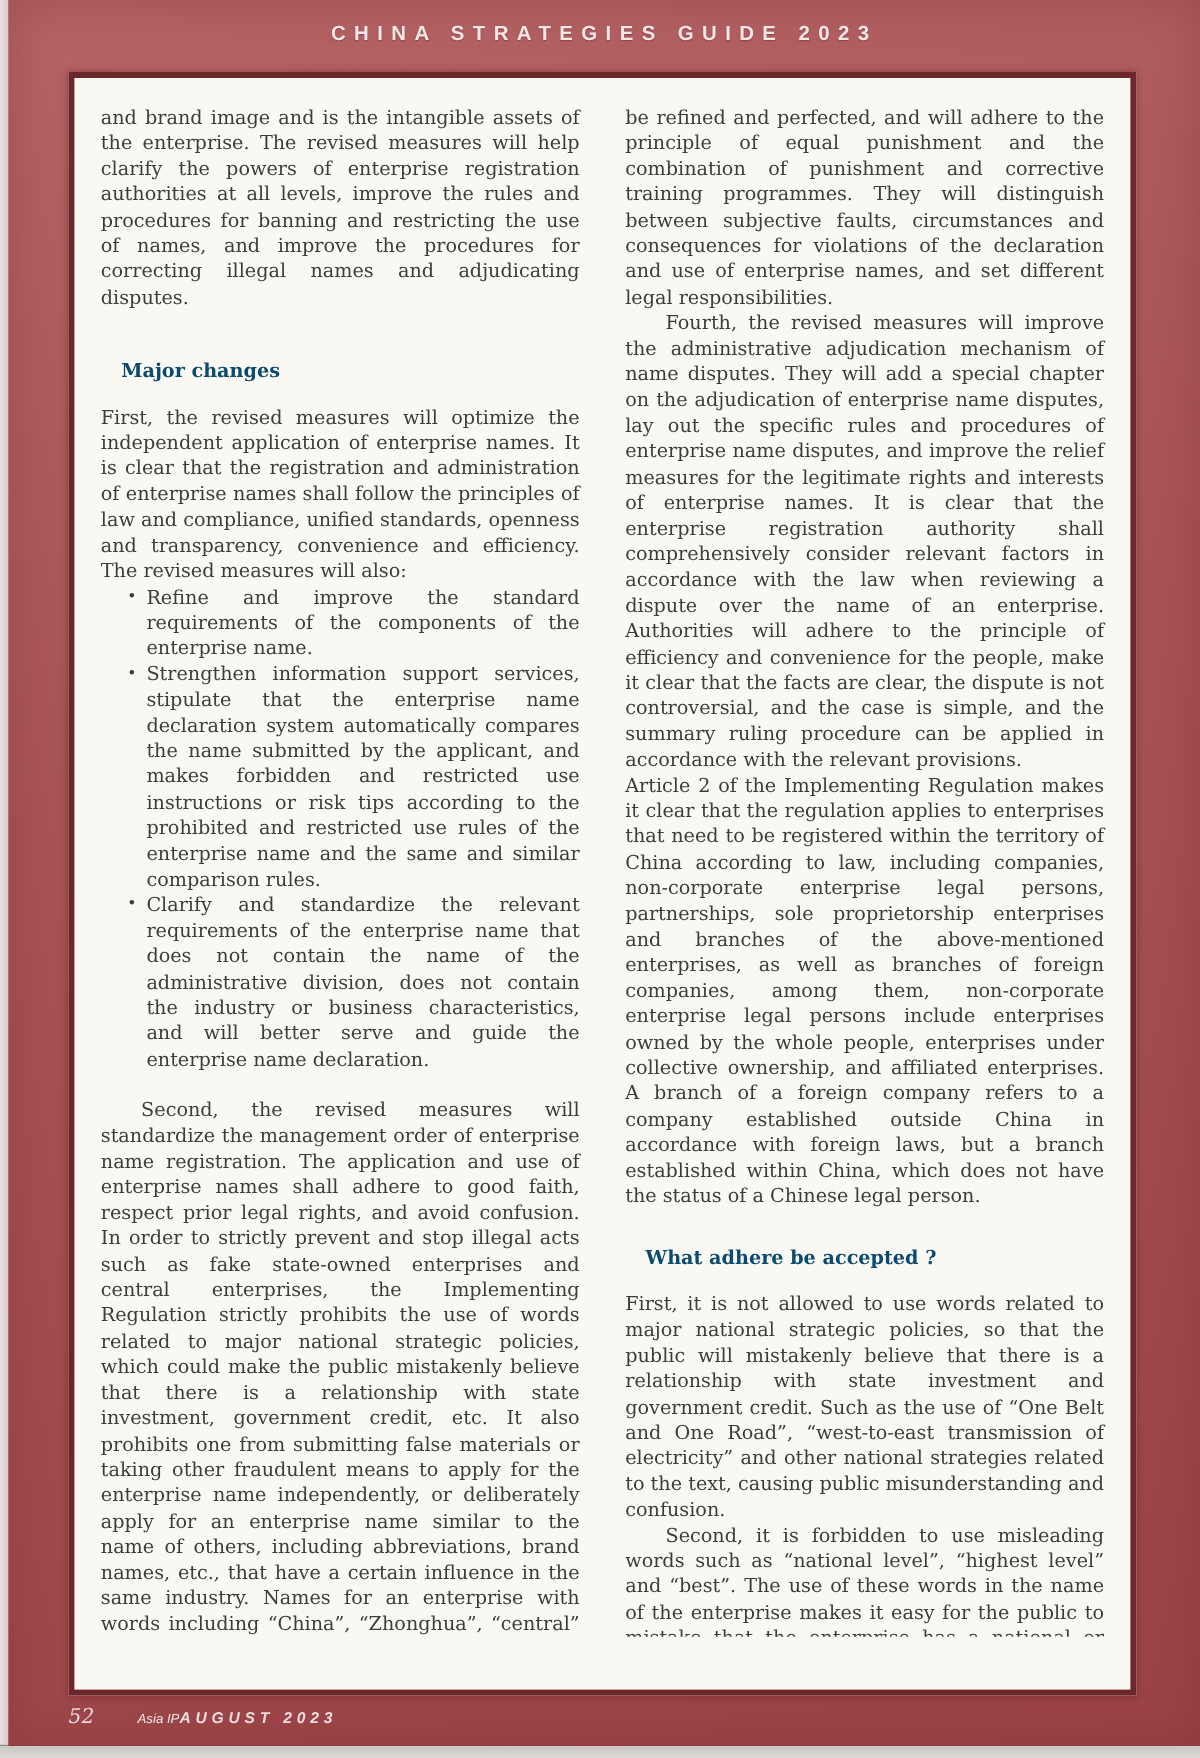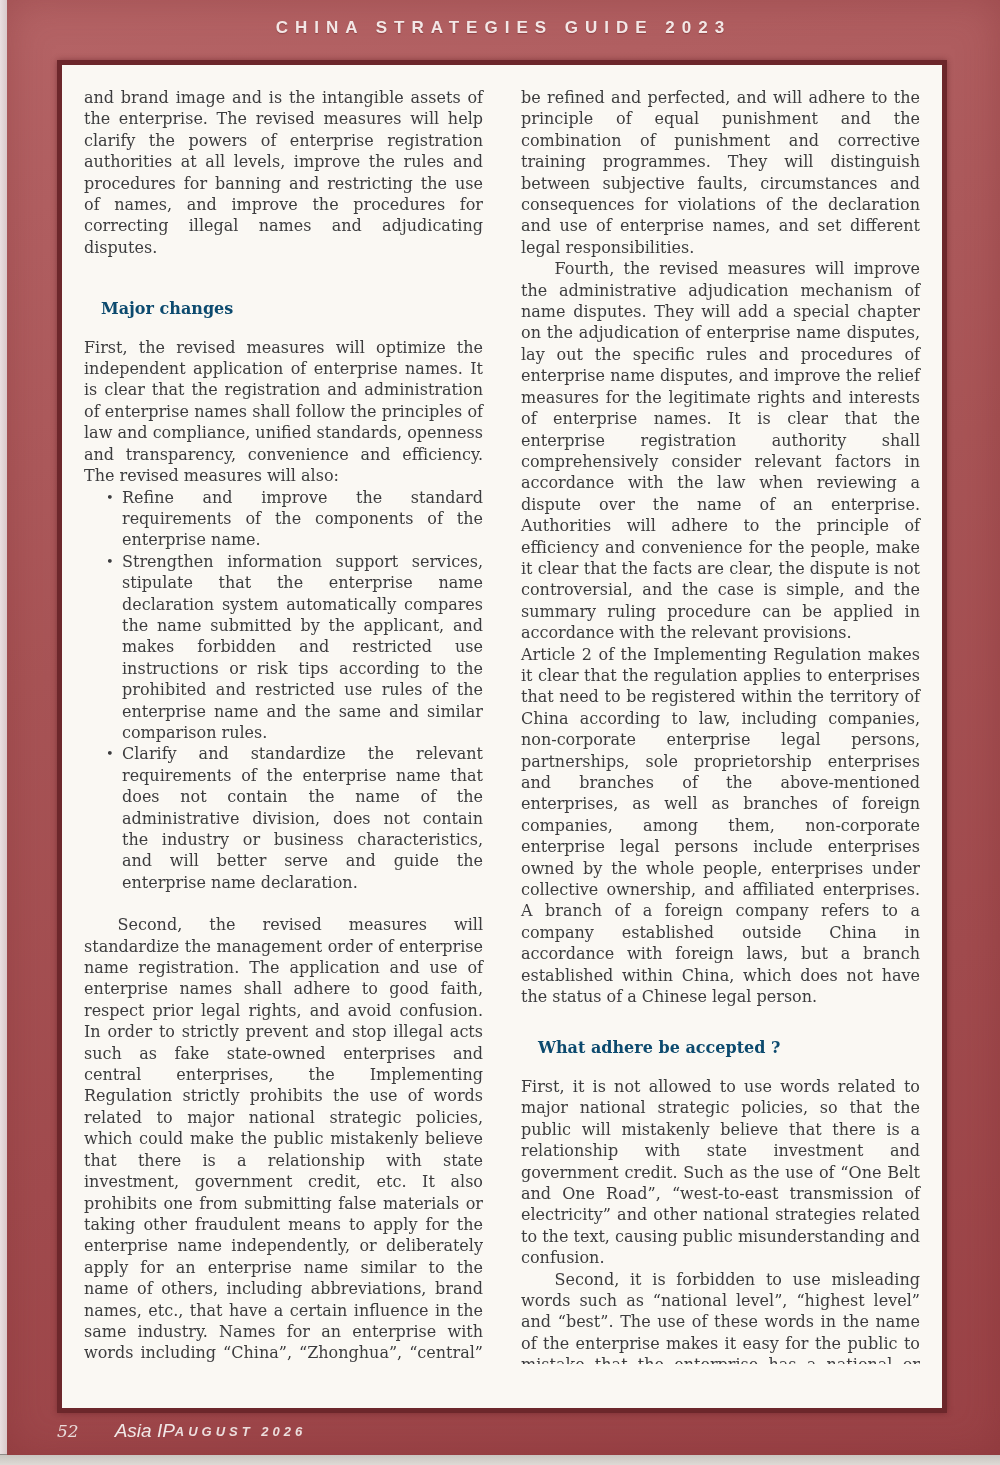--- a/index.html
+++ b/index.html
@@ -70,21 +70,21 @@
     position:absolute;left:50px;right:50px;bottom:8px;height:32px;
     display:flex;align-items:center;justify-content:flex-start;font-style:italic;
   }
   .footer-left{display:flex;align-items:baseline;}
   .page-num{
     font-family:"DejaVu Serif",serif;
     font-size:17px;color:#eadbda;
     margin-right:36px;
   }
   .mag{
-    font-size:19px;color:#f1e8e7;
+    font-size:11px;color:#f1e8e7;
   }
   .issue{
     font-weight:bold;font-size:13px;
     letter-spacing:4px;color:#ecdddc;
     white-space:nowrap;
   }
   .scan-edge-bottom{
     position:absolute;left:0;right:0;bottom:0;height:10px;
     background:linear-gradient(#c9c5c0,#dedad5);
     border-top:1px solid #8e8b88;
@@ -127,15 +127,15 @@
           <div class="p ind">Second, it is forbidden to use misleading words such as “national level”, “highest level” and “best”. The use of these words in the name of the enterprise makes it easy for the public to mistake that the enterprise has a national or leading position in the relevant field.</div>
         </div>
       </div>
   </div>
 
   <div class="footer">
     <div class="footer-left">
       <span class="page-num">52</span>
       <span class="mag">Asia IP</span>
     </div>
-    <span class="issue">AUGUST 2026</span>
+    <span class="issue">AUGUST 2023</span>
   </div>
 </div>
 
 </body></html>

